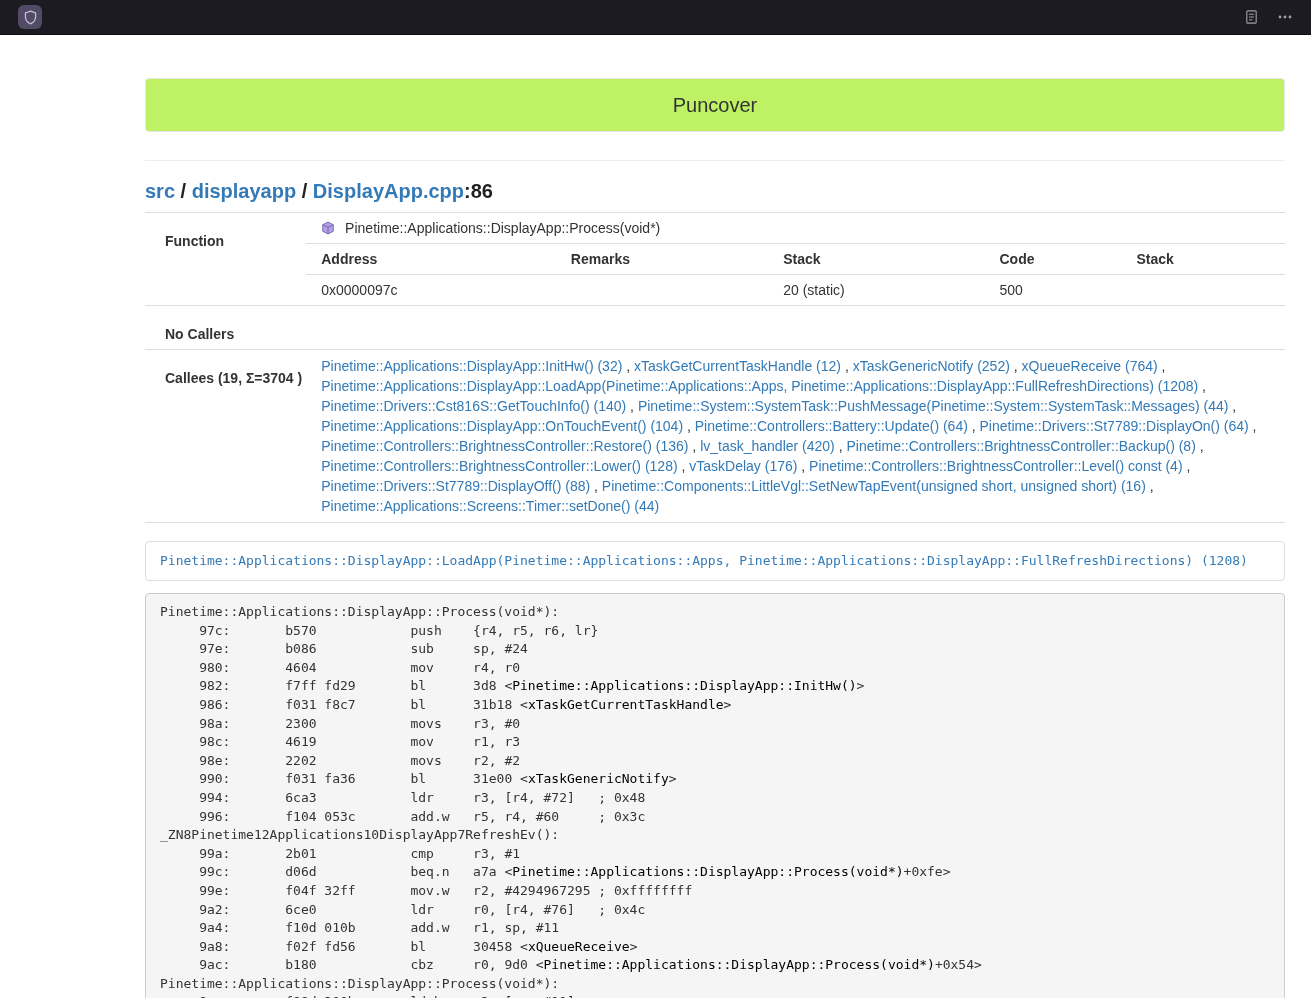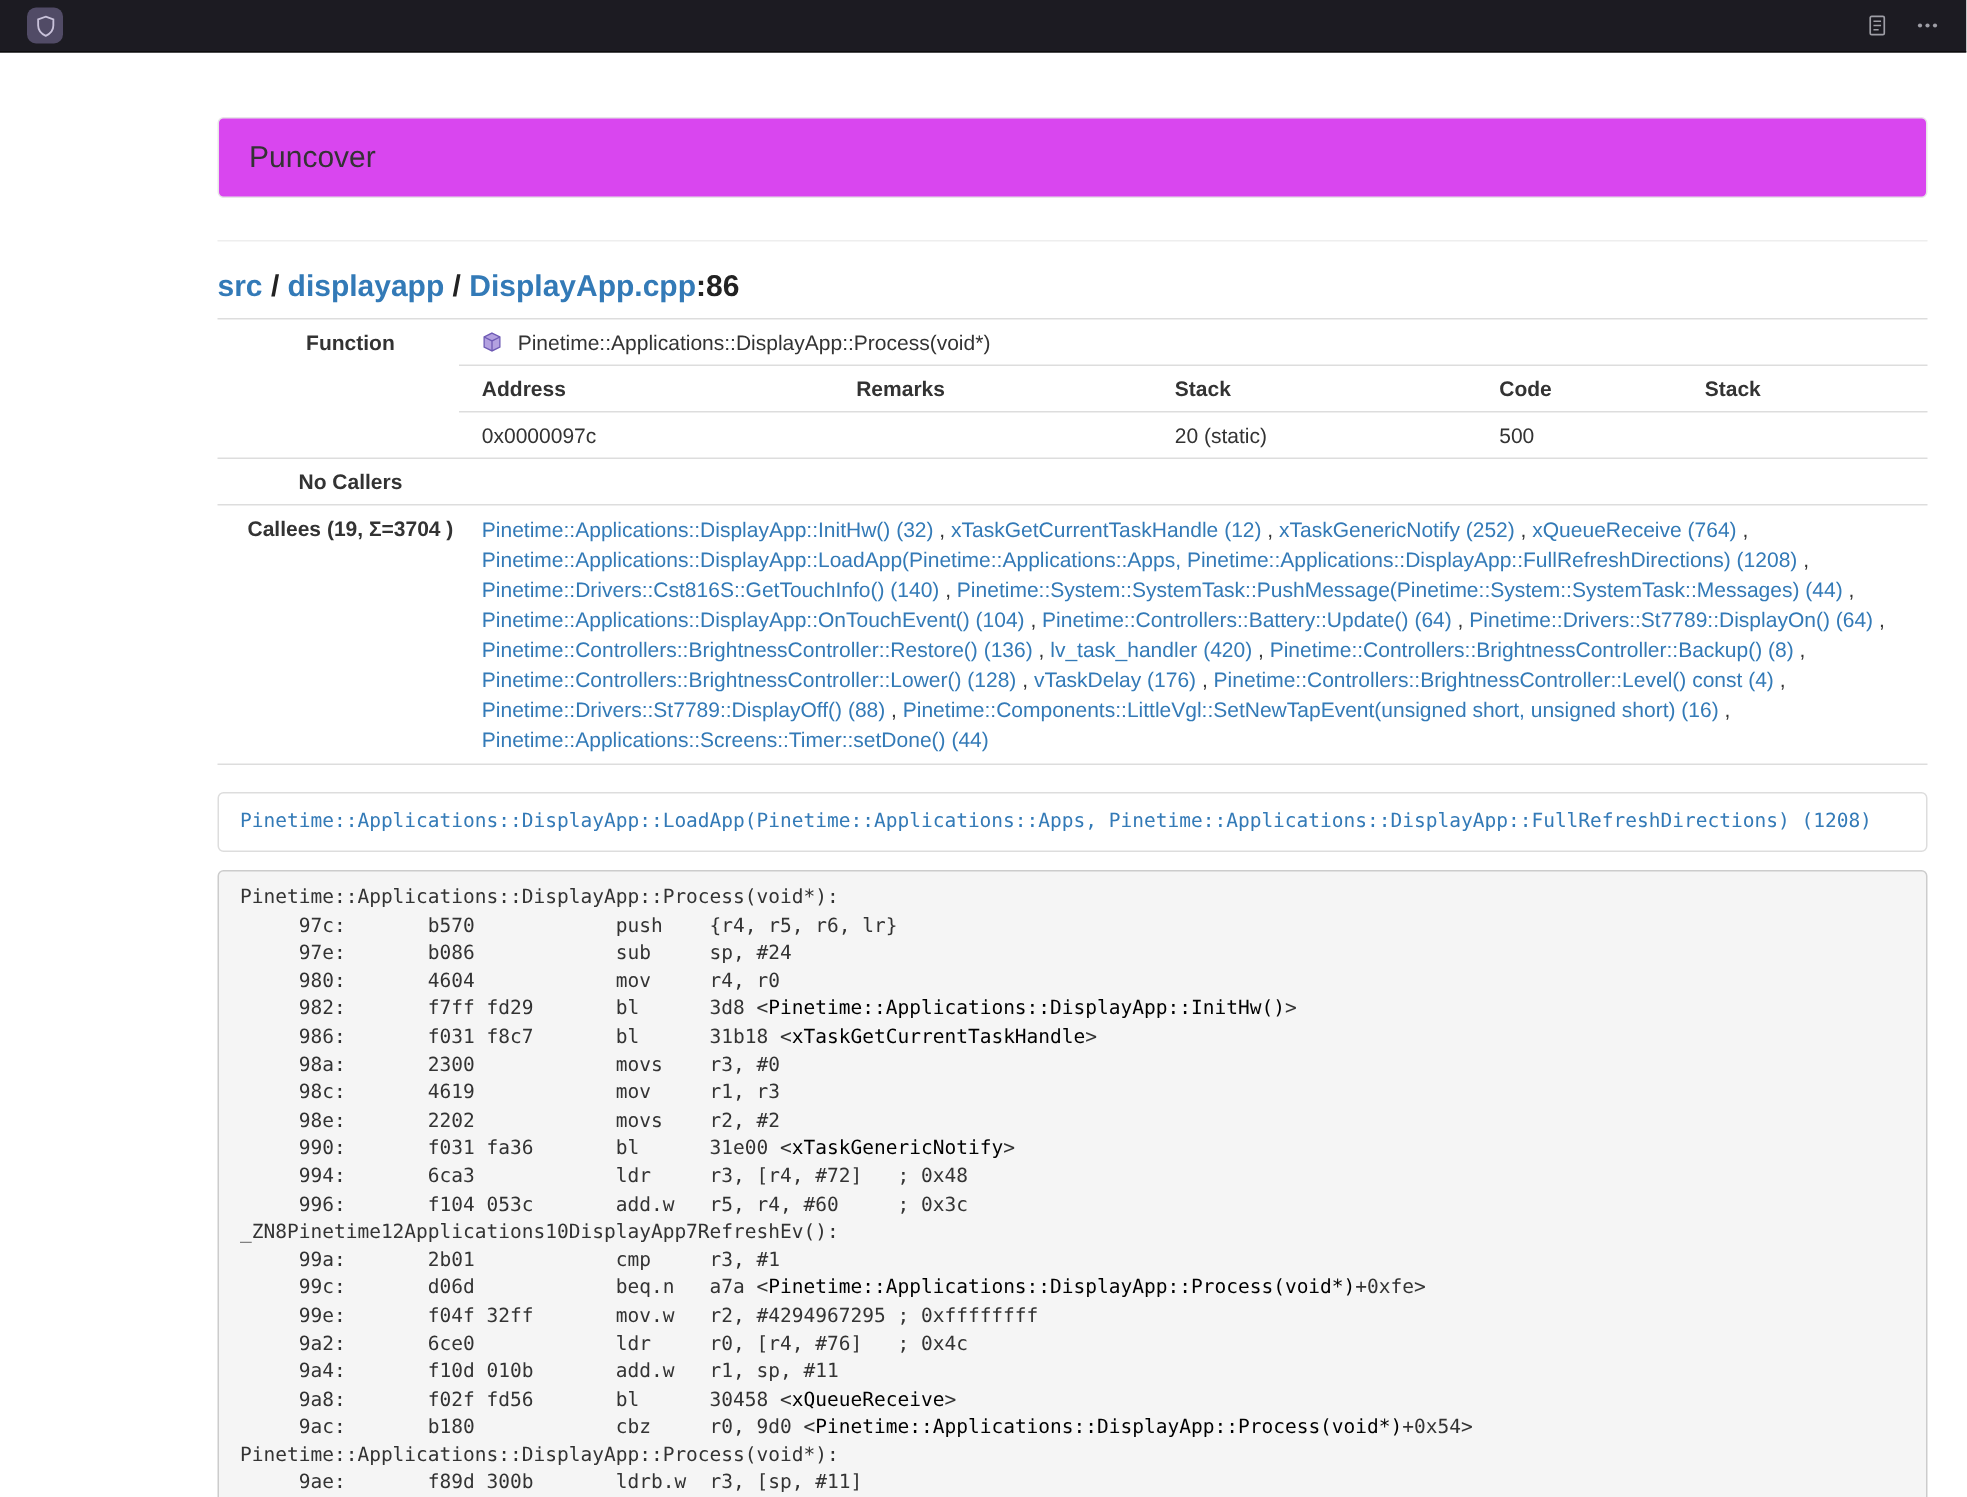--- a/index.html
+++ b/index.html
@@ -16,31 +16,31 @@
             font-size:13px; min-width:0; white-space:nowrap; overflow:hidden; }
   .page-ic { display:flex; margin-right:8px; flex:0 0 auto; }
   .url-host { color:#f9f9fa; }
   .url-path { color:#a3a3ab; }
   .chrome-right { display:flex; align-items:center; gap:18px; margin-left:auto;
                   padding-right:8px; flex:0 0 auto; }
   .chrome-btn { display:flex; align-items:center; justify-content:center; cursor:pointer; }
 
   
   .container { width:1140px; margin-left:145px; color:#333; }
-  .jumbotron { margin-top:43px; background:#d946ef; border:1px solid #e7e7e7;
-               border-radius:4px; padding:14px 20px; }
+  .jumbotron { margin-top:43px; background:#bef264; border:1px solid #e7e7e7;
+               border-radius:4px; padding:14px 20px;text-align:center; }
   .jumbotron .title { font-size:20px; font-weight:500; color:#333; line-height:24px; }
   hr.rule { border:none; border-top:1px solid #eee; margin-top:28px; }
   .breadcrumb { margin-top:20px; font-size:20px; font-weight:bold; color:#222; line-height:20px; }
   .breadcrumb a { color:#337ab7; text-decoration:none; }
 
   table.ftable { width:100%; border-collapse:collapse; margin-top:11px;
                  font-size:14px; color:#333; border-bottom:1px solid #ddd; }
-  .ftable th.lbl { width:145px; text-align:center; vertical-align:top; font-weight:bold;
-                   padding:5px 4px 5px 20px; line-height:20px; white-space:nowrap; }
+  .ftable th.lbl { width:145px; text-align:left; vertical-align:top; font-weight:bold;
+                   padding:18px 4px 5px 20px; line-height:20px; white-space:nowrap; }
   .ftable td { vertical-align:top; line-height:20px; }
   tr.rt th, tr.rt td { border-top:1px solid #ddd; }
   .fn-cell { padding:5px 8px 5px 15px; }
   .fn-icon { display:inline-block; width:14px; height:14px; vertical-align:-2px; margin-right:6px; }
   .nest-cell { padding:0; }
   table.nested { width:100%; border-collapse:collapse; font-size:14px; }
   .nested th { text-align:left; font-weight:bold; border-top:1px solid #ddd;
                border-bottom:1px solid #ddd; padding:5px 8px 5px 15px; line-height:20px; }
   .nested td { padding:5px 8px 5px 15px; line-height:20px; vertical-align:top; }
   .callees { padding:6px 8px 6px 15px; line-height:20px;margin-top:44px; }

